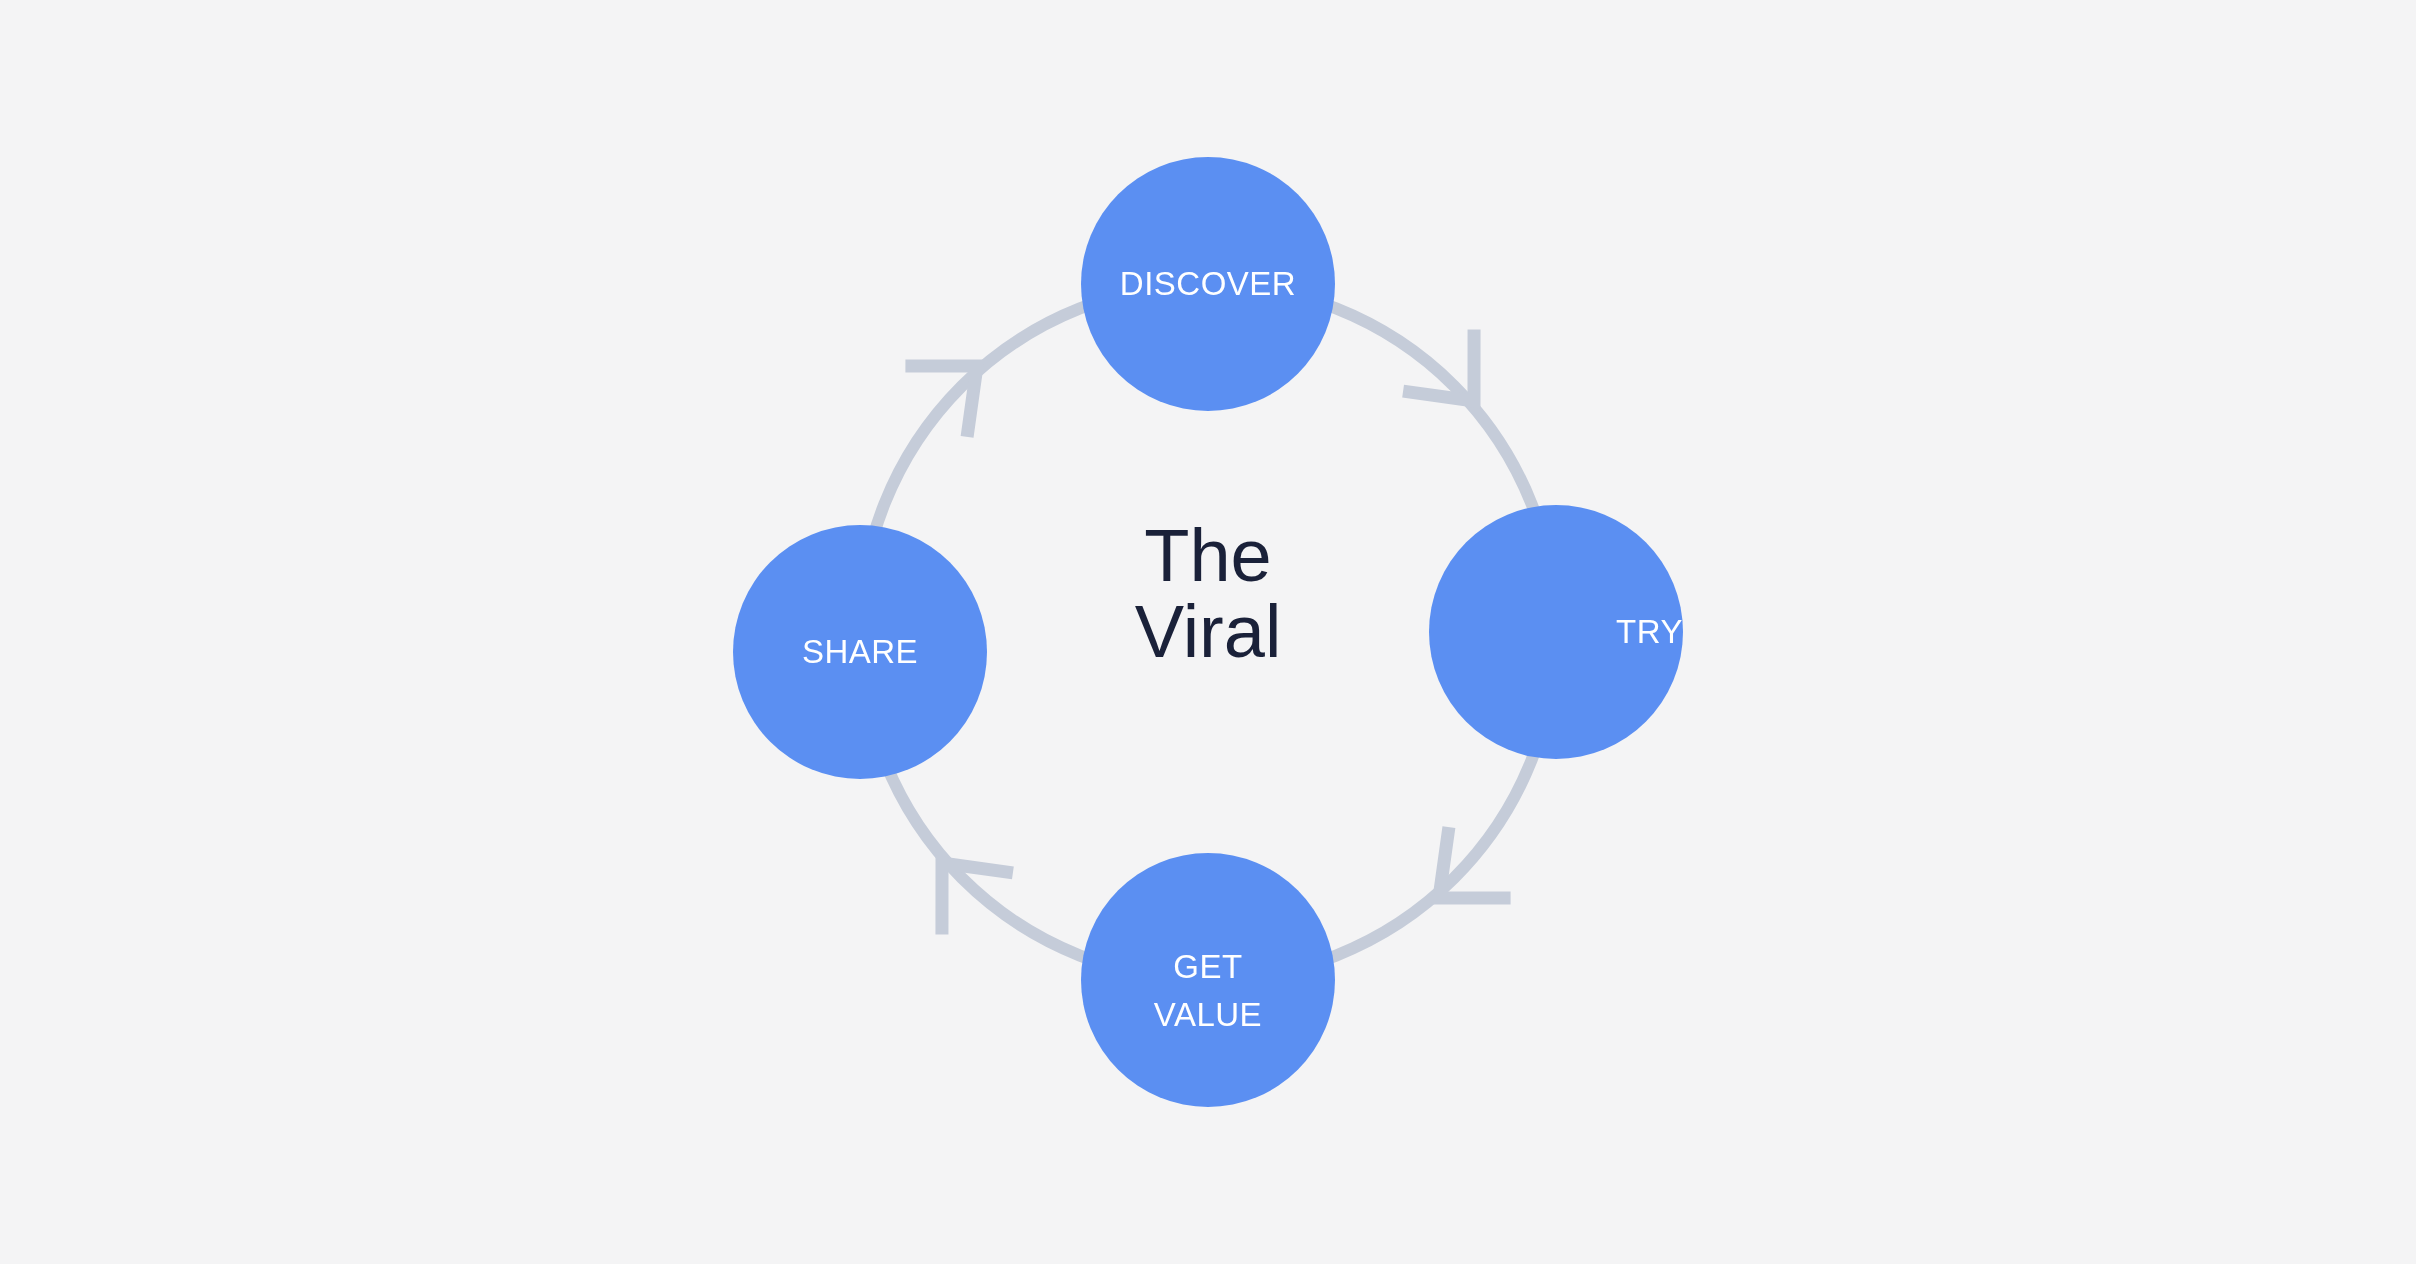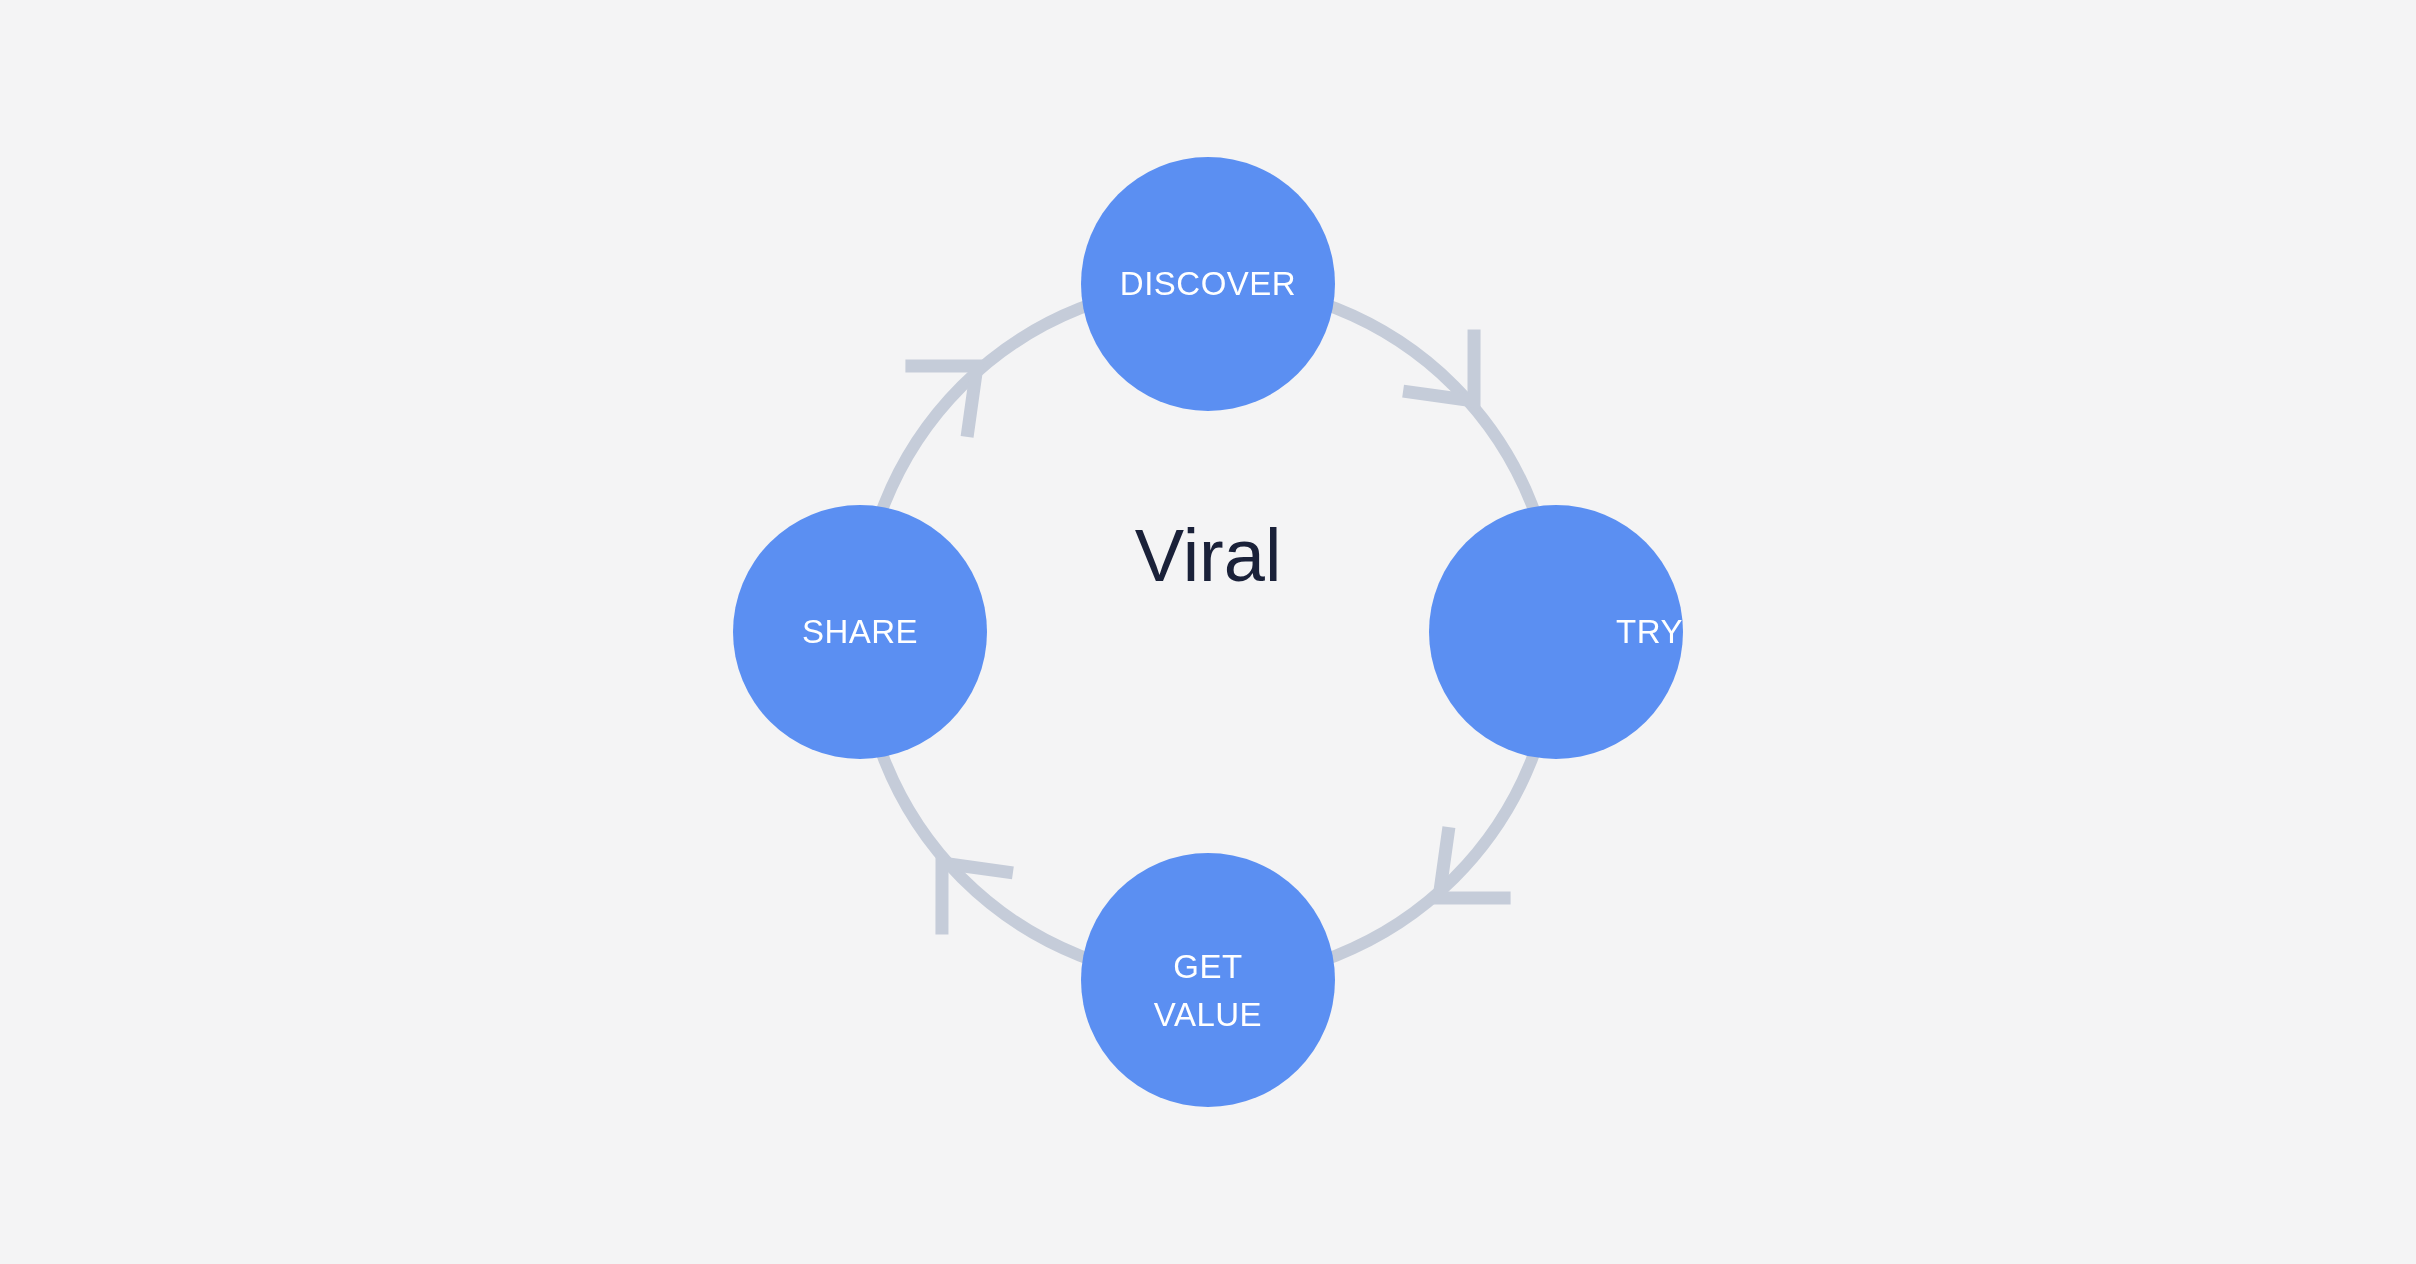--- a/index.html
+++ b/index.html
@@ -47,21 +47,21 @@
     font-weight: 500;
     letter-spacing: 0.5px;
     line-height: 1.45;
     text-align: center;
   }
 
   
   .node-top    { left: 1081px; top: 157px;  }
   .node-right  { left: 1429px; top: 505px; justify-content: flex-end;  }
   .node-bottom { left: 1081px; top: 853px;  }
-  .node-left   { left: 733px;  top: 505px;  }
+  .node-left   { left: 733px;  top: 525px;  }
 
   .node-bottom .node-label { width: 150px; margin-top: 22px; }
 
   .title {
     position: absolute;
     left: 1008px;
     top: 518px;
     width: 400px;
     text-align: center;
     color: #1a2139;
@@ -97,16 +97,17 @@
 
   <div class="node node-bottom">
     <span class="node-label">GET VALUE</span>
   </div>
 
   <div class="node node-left">
     <span class="node-label">SHARE</span>
   </div>
 
   <div class="title">
+    <div>The</div>
     <div>Viral</div>
   </div>
 
 </div>
 
 </body></html>

